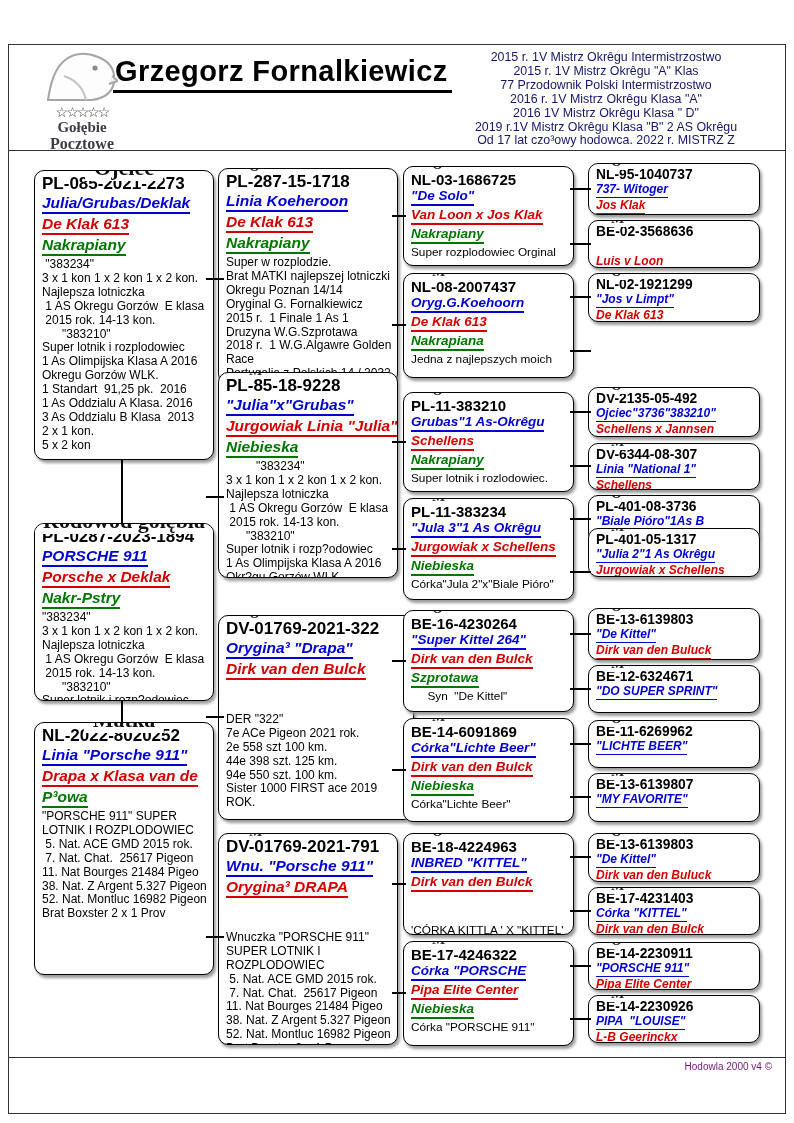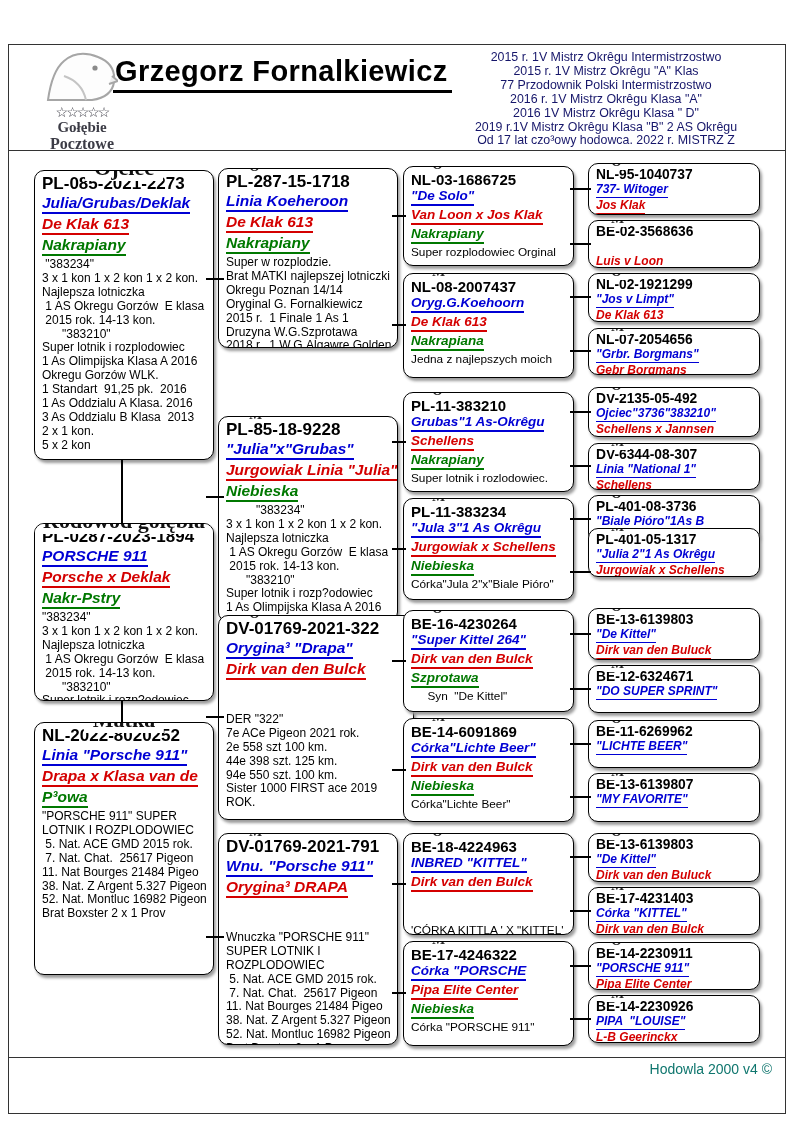--- a/index.html
+++ b/index.html
@@ -41,21 +41,21 @@
   .c3 .l:empty{min-height:14px}
 
   .c4{padding-top:2px}
   .c4 .ring{font-size:13.8px;line-height:17px}
   .c4 .l{font-size:12px;line-height:12.5px;border-bottom-width:1.5px;margin:0 0 1.5px}
   .c4 .l:empty{min-height:13px}
 
   .stub{position:absolute;height:2px;background:#000}
   .vline{position:absolute;width:2px;background:#000}
 
-  .footer-credit{position:absolute;right:22px;top:1061px;font-size:14px;color:#0f766e}
+  .footer-credit{position:absolute;right:22px;top:1061px;font-size:10px;color:#701a75}
 </style>
 </head>
 <body>
 
 <div id="page">
   <div class="frame"></div>
   <div class="hline" style="top:150px"></div>
   <div class="hline" style="top:1057px"></div>
 
   <div class="logo">
@@ -126,38 +126,38 @@
     <div class="desc">"PORSCHE 911" SUPER
 LOTNIK I ROZPLODOWIEC
  5. Nat. ACE GMD 2015 rok.
  7. Nat. Chat.  25617 Pigeon
 11. Nat Bourges 21484 Pigeo
 38. Nat. Z Argent 5.327 Pigeon
 52. Nat. Montluc 16982 Pigeon
 Brat Boxster 2 x 1 Prov</div>
   </div>
 
-  <div class="pbox" style="left:218px;top:168px;width:180px;height:180px">
+  <div class="pbox" style="left:218px;top:168px;width:180px;height:216px">
     <div class="marker" style="left:24px">O</div>
     <div class="ring">PL-287-15-1718</div>
     <div class="l blue">Linia Koeheroon</div>
     <div class="l red">De Klak 613</div>
     <div class="l green">Nakrapiany</div>
     <div class="desc">Super w rozplodzie.
 Brat MATKI najlepszej lotniczki
 Okregu Poznan 14/14
 Oryginal G. Fornalkiewicz
 2015 r.  1 Finale 1 As 1
 Druzyna W.G.Szprotawa
 2018 r.  1 W.G.Algawre Golden
 Race
 Portugalia z Polskich 14 / 2032</div>
   </div>
 
-  <div class="pbox" style="left:218px;top:416px;width:180px;height:206px">
+  <div class="pbox" style="left:218px;top:372px;width:180px;height:206px">
     <div class="marker" style="left:24px">M</div>
     <div class="ring">PL-85-18-9228</div>
     <div class="l blue">"Julia"x"Grubas"</div>
     <div class="l red">Jurgowiak Linia "Julia"</div>
     <div class="l green">Niebieska</div>
     <div class="desc">         "383234"
 3 x 1 kon 1 x 2 kon 1 x 2 kon.
 Najlepsza lotniczka
  1 AS Okregu Gorzów  E klasa
  2015 rok. 14-13 kon.
@@ -284,26 +284,20 @@
     <div class="marker" style="left:16px">M</div>
     <div class="ring">BE-02-3568636</div>
     <div class="l blue"></div>
     <div class="l red">Luis v Loon</div>
   </div>
   <div class="pbox c4" style="left:588px;top:273px;width:172px;height:49px">
     <div class="marker" style="left:16px">O</div>
     <div class="ring">NL-02-1921299</div>
     <div class="l blue">"Jos v Limpt"</div>
     <div class="l red">De Klak 613</div>
-  </div>
-  <div class="pbox c4" style="left:588px;top:328px;width:172px;height:47px">
-    <div class="marker" style="left:16px">M</div>
-    <div class="ring">NL-07-2054656</div>
-    <div class="l blue">"Grbr. Borgmans"</div>
-    <div class="l red">Gebr Borgmans</div>
   </div>
   <div class="pbox c4" style="left:588px;top:387px;width:172px;height:50px">
     <div class="marker" style="left:16px">O</div>
     <div class="ring">DV-2135-05-492</div>
     <div class="l blue">Ojciec"3736"383210"</div>
     <div class="l red">Schellens x Jannsen</div>
   </div>
   <div class="pbox c4" style="left:588px;top:443px;width:172px;height:47px">
     <div class="marker" style="left:16px">M</div>
     <div class="ring">DV-6344-08-307</div>

